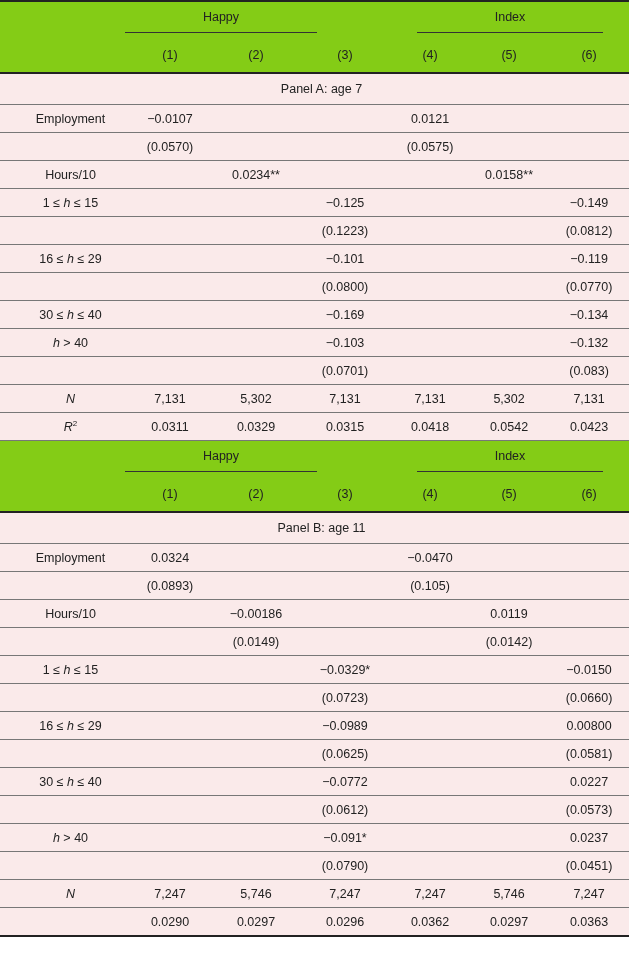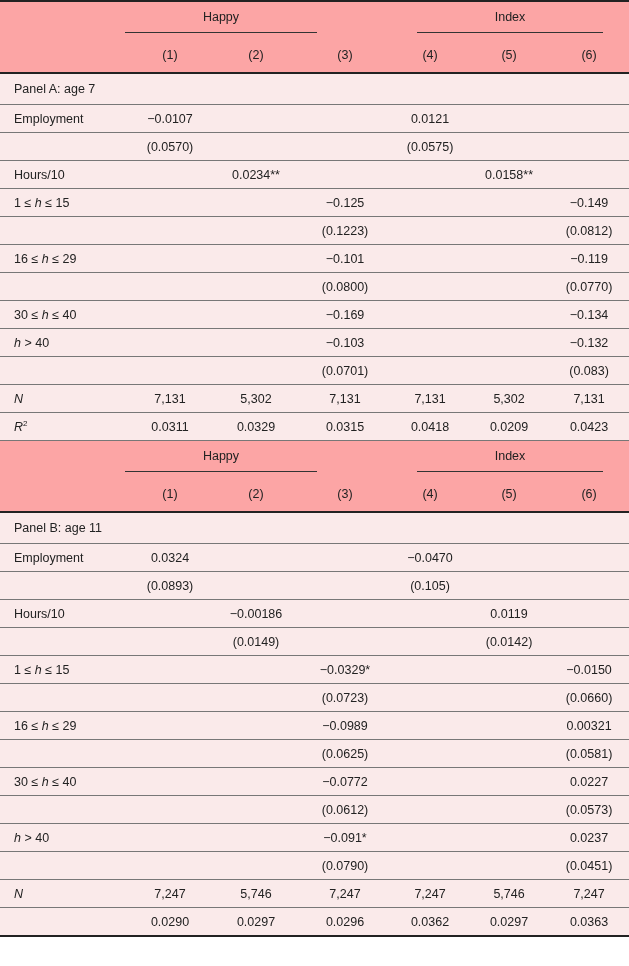--- a/index.html
+++ b/index.html
@@ -1,20 +1,20 @@
 <!DOCTYPE html>
 <html><head>
 <meta charset="utf-8">
 <style>
   body { margin:0; background:#fff; }
   .tbl { width:629px; border-collapse:collapse; font-family:"Liberation Sans","DejaVu Sans",sans-serif; font-size:12.5px; color:#222; table-layout:fixed; }
   .tbl td { padding:0; height:27px; text-align:center; vertical-align:middle; background:#FAEAEA; }
-  .tbl td.lab { text-align:left; padding-left:14px; }
+  .tbl td.lab { text-align:center; padding-left:14px; }
   .tbl tr.data td { border-bottom:1px solid #777; }
-  .tbl tr.hdr td { background:#fca5a5; }
+  .tbl tr.hdr td { background:#84cc16; }
   .tbl tr.hdr1 td { height:34px; padding-top:2px; }
   .tbl tr.hdr2 td { height:34px; border-bottom:2px solid #222; }
   .tbl tr.top td { border-top:2px solid #222; }
   .grp { display:block; margin:0 auto; }
   .grp span.t { display:block; padding-bottom:8px; }
   .grp span.rule { display:block; border-bottom:1px solid #333; }
   .tbl tr.last td { border-bottom:2px solid #222; }
   i { font-style:italic; }
 </style>
 </head>
@@ -156,21 +156,21 @@
         <td>7,131</td>
         <td>5,302</td>
         <td>7,131</td>
       </tr>
       <tr class="data">
         <td class="lab"><i>R</i><sup style="font-size:8px">2</sup></td>
         <td>0.0311</td>
         <td>0.0329</td>
         <td>0.0315</td>
         <td>0.0418</td>
-        <td>0.0209</td>
+        <td>0.0542</td>
         <td>0.0423</td>
       </tr>
       <tr class="hdr hdr1">
         <td></td>
         <td colspan="3">
           <div class="grp" style="width: 192px; margin-left: -2px;">
             <span class="t">Happy</span>
             <span class="rule"></span>
           </div>
         </td>
@@ -247,21 +247,21 @@
         <td></td>
         <td>(0.0660)</td>
       </tr>
       <tr class="data">
         <td class="lab">16 ≤ <i>h</i> ≤ 29</td>
         <td></td>
         <td></td>
         <td>−0.0989</td>
         <td></td>
         <td></td>
-        <td>0.00321</td>
+        <td>0.00800</td>
       </tr>
       <tr class="data">
         <td class="lab"></td>
         <td></td>
         <td></td>
         <td>(0.0625)</td>
         <td></td>
         <td></td>
         <td>(0.0581)</td>
       </tr>

